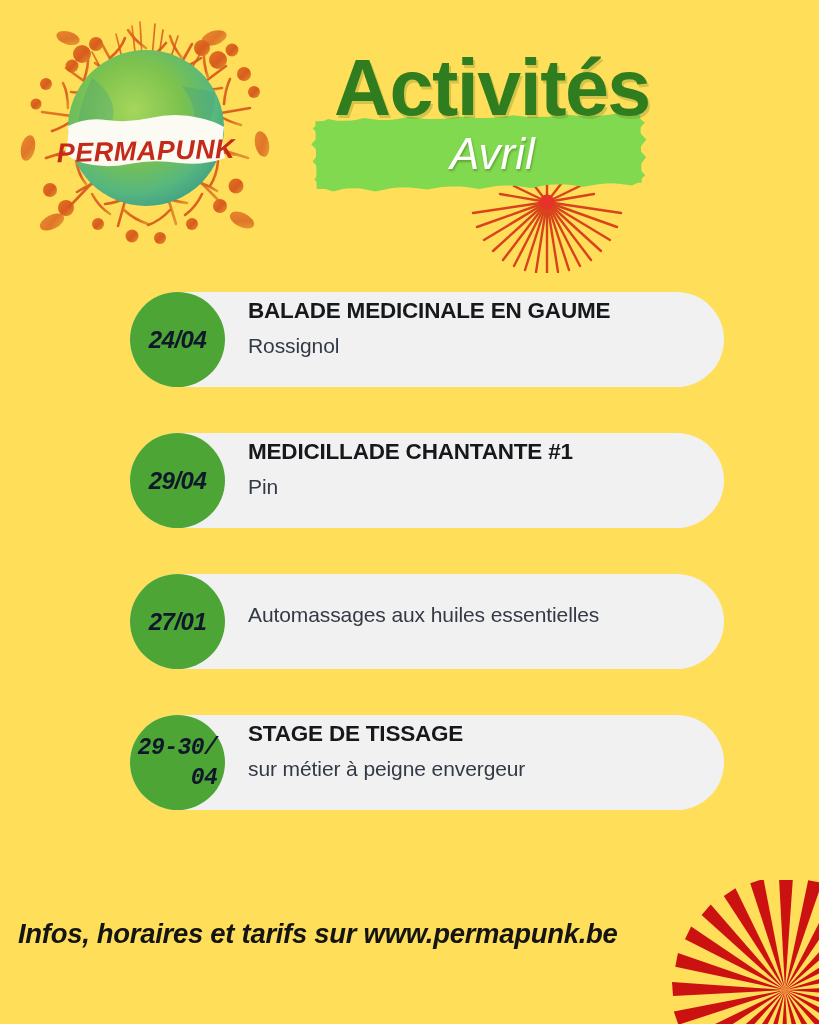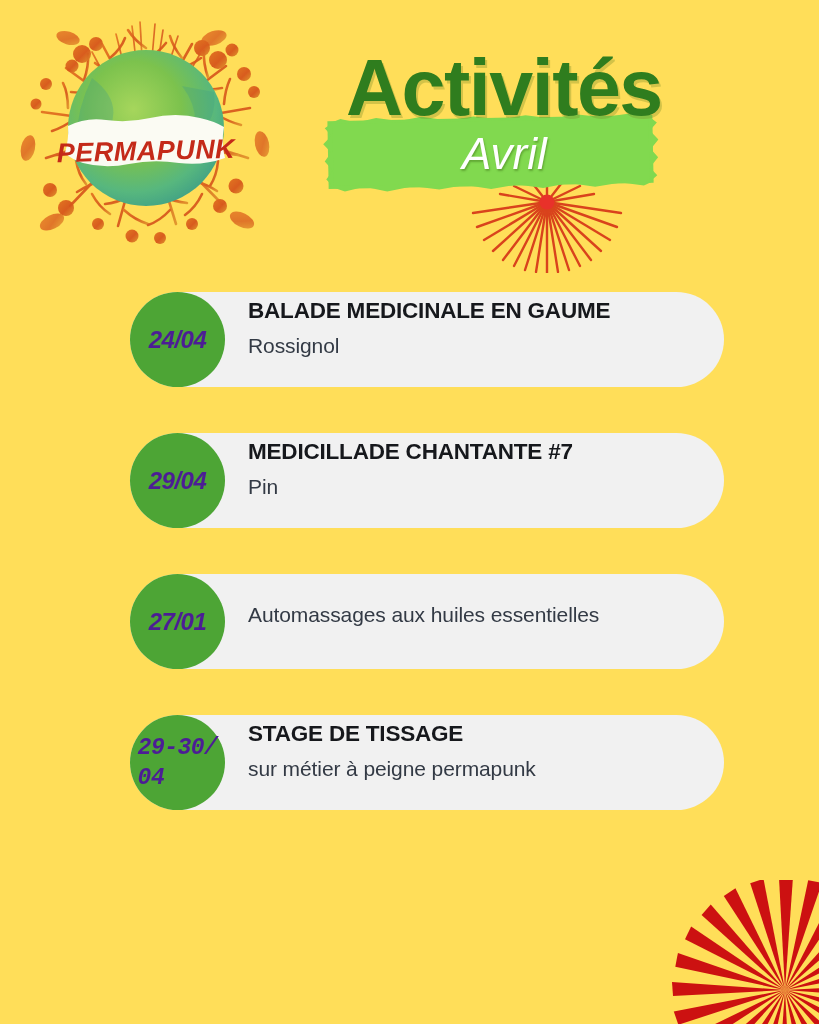--- a/index.html
+++ b/index.html
@@ -10,21 +10,21 @@
     font-family:"Liberation Sans", sans-serif;
     overflow:hidden;position:relative;
   }
   .poster{position:relative;width:819px;height:1024px;overflow:hidden;background:#FFDE59;}
 
   
   .logo-wrap{position:absolute;left:6px;top:8px;width:280px;height:255px;}
   .logo-wrap svg{display:block;width:280px;height:255px;}
 
   
-  .header{position:absolute;left:342px;top:44px;width:360px;height:190px;text-align:right;}
+  .header{position:absolute;left:330px;top:44px;width:360px;height:190px;text-align:right;}
   .title-main{
     position:absolute;left:4px;top:4px;
     font-size:79px;line-height:79px;
     font-weight:bold;
     color:#2F7D1E;
     letter-spacing:-1.5px;
     text-shadow:2px 3px 0 rgba(120,140,40,.33);
     white-space:nowrap;
     z-index:3;
   }
@@ -69,23 +69,23 @@
     position:absolute;left:0;top:0;width:594px;height:95px;
     background:#F1F1F1;border-radius:48px;
   }
   .badge{
     position:absolute;left:0;top:0;width:95px;height:95px;border-radius:50%;
     background:#4DA535;
     display:flex;align-items:center;justify-content:center;
     z-index:2;
   }
   .badge-text{
-    color:#4c1d95;font-weight:bold;font-style:italic;
+    color:#0f172a;font-weight:bold;font-style:italic;
     font-size:24px;line-height:26px;letter-spacing:-.5px;
-    text-align:left;white-space:pre-line;
+    text-align:right;white-space:pre-line;
   }
   .event.two-line .badge-text{font-size:23px;line-height:30px;font-family:Liberation Mono, monospace;}
   .event-body{
     position:absolute;left:118px;top:0;right:24px;height:72px;
     display:flex;flex-direction:column;justify-content:center;z-index:2;
   }
   .event-title{
     font-size:22.5px;line-height:27px;font-weight:bold;
     color:#16181C;letter-spacing:-.2px;white-space:nowrap;
   }
@@ -276,21 +276,21 @@
         <div class="event-sub">Rossignol</div>
       </div>
     </div>
 
     <div class="event">
       <div class="event-card"></div>
       <div class="badge">
         <span class="badge-text">29/04</span>
       </div>
       <div class="event-body">
-        <div class="event-title">MEDICILLADE CHANTANTE #7</div>
+        <div class="event-title">MEDICILLADE CHANTANTE #1</div>
         <div class="event-sub">Pin</div>
       </div>
     </div>
 
     <div class="event">
       <div class="event-card"></div>
       <div class="badge">
         <span class="badge-text">27/01</span>
       </div>
       <div class="event-body">
@@ -299,26 +299,27 @@
     </div>
 
     <div class="event two-line">
       <div class="event-card"></div>
       <div class="badge">
         <span class="badge-text">29-30/
 04</span>
       </div>
       <div class="event-body">
         <div class="event-title">STAGE DE TISSAGE</div>
-        <div class="event-sub">sur métier à peigne permapunk</div>
+        <div class="event-sub">sur métier à peigne envergeur</div>
       </div>
     </div>
 
   </div>
 
+  <div class="footer">Infos, horaires et tarifs sur www.permapunk.be</div>
 
   <svg class="sunburst-bottom" viewBox="0 0 150 148" xmlns="http://www.w3.org/2000/svg" aria-hidden="true">
     <g fill="#CC1111">
       <g transform="translate(113,110)">
         <g>
             <polygon points="0,0 -6,-112 8,-113"></polygon>
           </g>
         <g transform="rotate(15)">
             <polygon points="0,0 -6,-112 8,-113"></polygon>
           </g>

